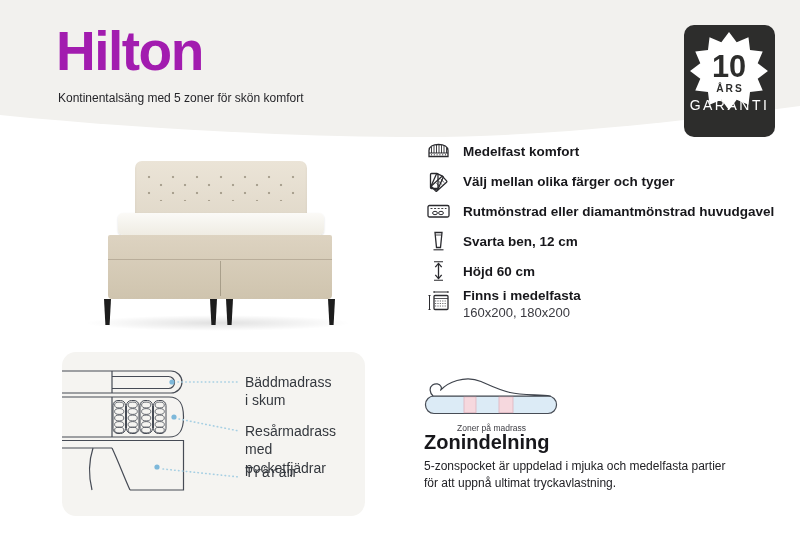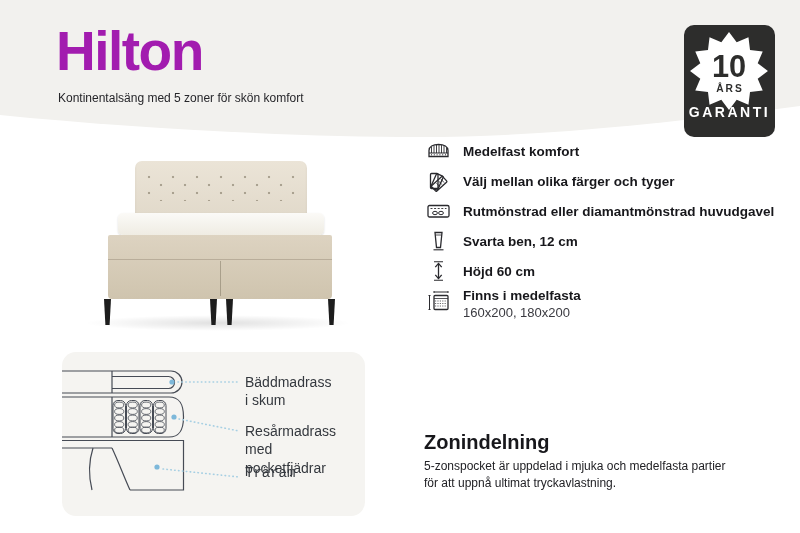--- a/index.html
+++ b/index.html
@@ -11,22 +11,22 @@
   .page-title{position:absolute;left:56px;top:24px;font-size:55px;font-weight:700;
               letter-spacing:-1.5px;color:#a21caf;line-height:1;}
   .page-subtitle{position:absolute;left:58px;top:91px;font-size:12px;color:#26262a;}
 
   
   .badge{position:absolute;left:684px;top:25px;width:91px;height:112px;background:#2d2d2c;
          border-radius:10px;}
   .badge svg{position:absolute;left:4px;top:5px;}
   .badge .star-num{font:700 30px "Liberation Sans",sans-serif;fill:#2d2d2c;}
   .badge .star-unit{font:700 10px "Liberation Sans",sans-serif;fill:#2d2d2c;letter-spacing:2px;}
-  .badge-label{position:absolute;left:0;bottom:17px;width:100%;text-align:center;color:#ffffff;
-               font-size:14px;font-weight:700;letter-spacing:2.5px;}
+  .badge-label{position:absolute;left:0;bottom:24px;width:100%;text-align:center;color:#ffffff;
+               font-size:14px;font-weight:400;letter-spacing:2.5px;}
 
   
   .bed{position:absolute;left:90px;top:155px;width:255px;height:176px;}
   .bed-shadow{position:absolute;left:-6px;top:160px;width:268px;height:16px;
               background:radial-gradient(ellipse at center,rgba(0,0,0,.12),rgba(0,0,0,0) 70%);}
   .headboard{position:absolute;left:45px;top:6px;width:172px;height:57px;
              background:linear-gradient(#ebe4d7,#e1d9ca);border-radius:7px 7px 2px 2px;
              box-shadow:inset 0 -2px 3px rgba(0,0,0,.06);}
   .tufts{position:absolute;left:12px;right:12px;top:14px;height:26px;
          background-image:
@@ -226,17 +226,26 @@
         <circle cx="95" cy="115" r="2.6"></circle>
       </g>
     </svg>
     <div class="layer-label y1">Bäddmadrass
 i skum</div>
     <div class="layer-label y2">Resårmadrass med
 pocketfjädrar</div>
     <div class="layer-label y3">Träram</div>
   </div>
 
+  <div class="zone-illustration">
+    <svg width="135" height="48" viewBox="0 0 135 48">
+      <rect x="1.5" y="28" width="131" height="17.5" rx="8.5" fill="#dcebf6" stroke="#474c55" stroke-width="1.2"></rect>
+      <rect x="40" y="28.8" width="12" height="15.9" fill="#f6d8de" stroke="#dfb3bd" stroke-width="0.8"></rect>
+      <rect x="75" y="28.8" width="14" height="15.9" fill="#f6d8de" stroke="#dfb3bd" stroke-width="0.8"></rect>
+      <path d="M9 28 C5.5 24.5 5 19.5 8.5 17 C11.5 15 15.5 15.5 17 18.5 C17.6 19.8 17.4 21.2 16.6 22.2 C20 18.5 26 14.5 33 12.5 C41 10.2 50 10.5 57 13.5 C66 17.5 75 22 86 24.5 C98 27.2 114 26.5 126.5 28 Z" fill="#ffffff" stroke="#3f444d" stroke-width="1.2" stroke-linejoin="round"></path>
+    </svg>
+    <div class="zone-caption">Zoner på madrass</div>
+  </div>
   <div class="zoning-heading">Zonindelning</div>
   <div class="zoning-description">5-zonspocket är uppdelad i mjuka och medelfasta partier
 för att uppnå ultimat tryckavlastning.</div>
 
 </div>
 
 </body></html>

